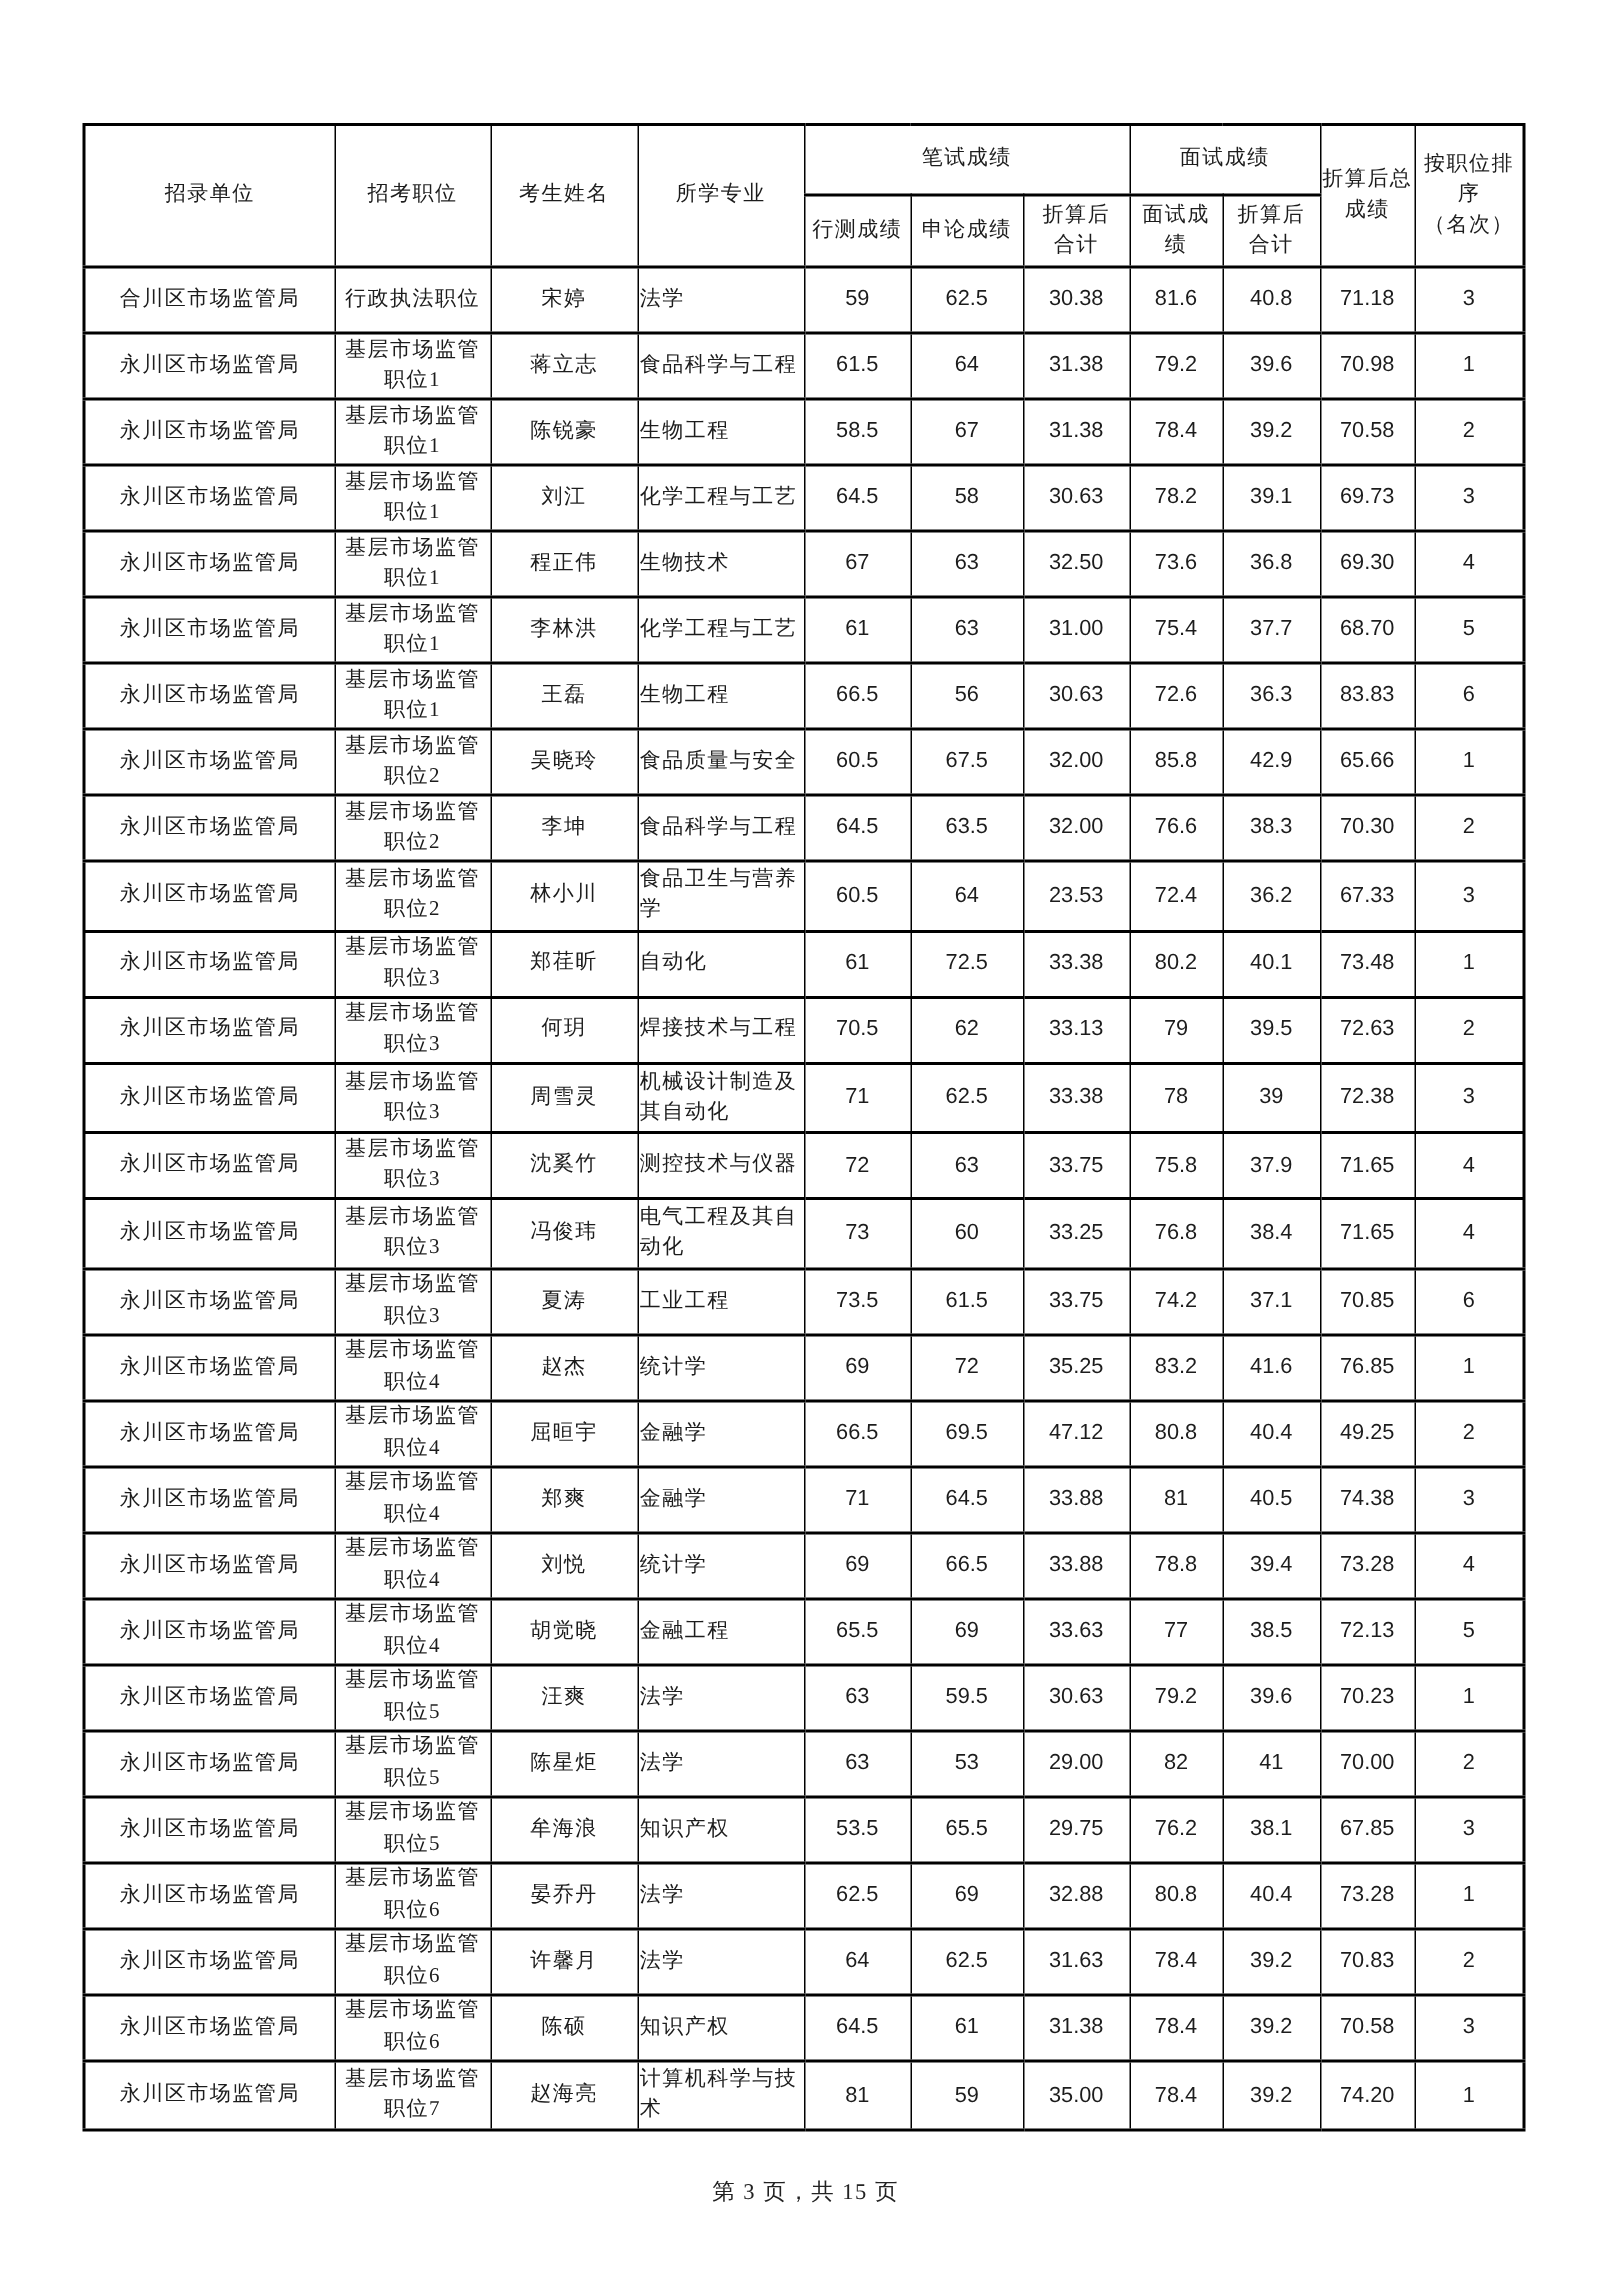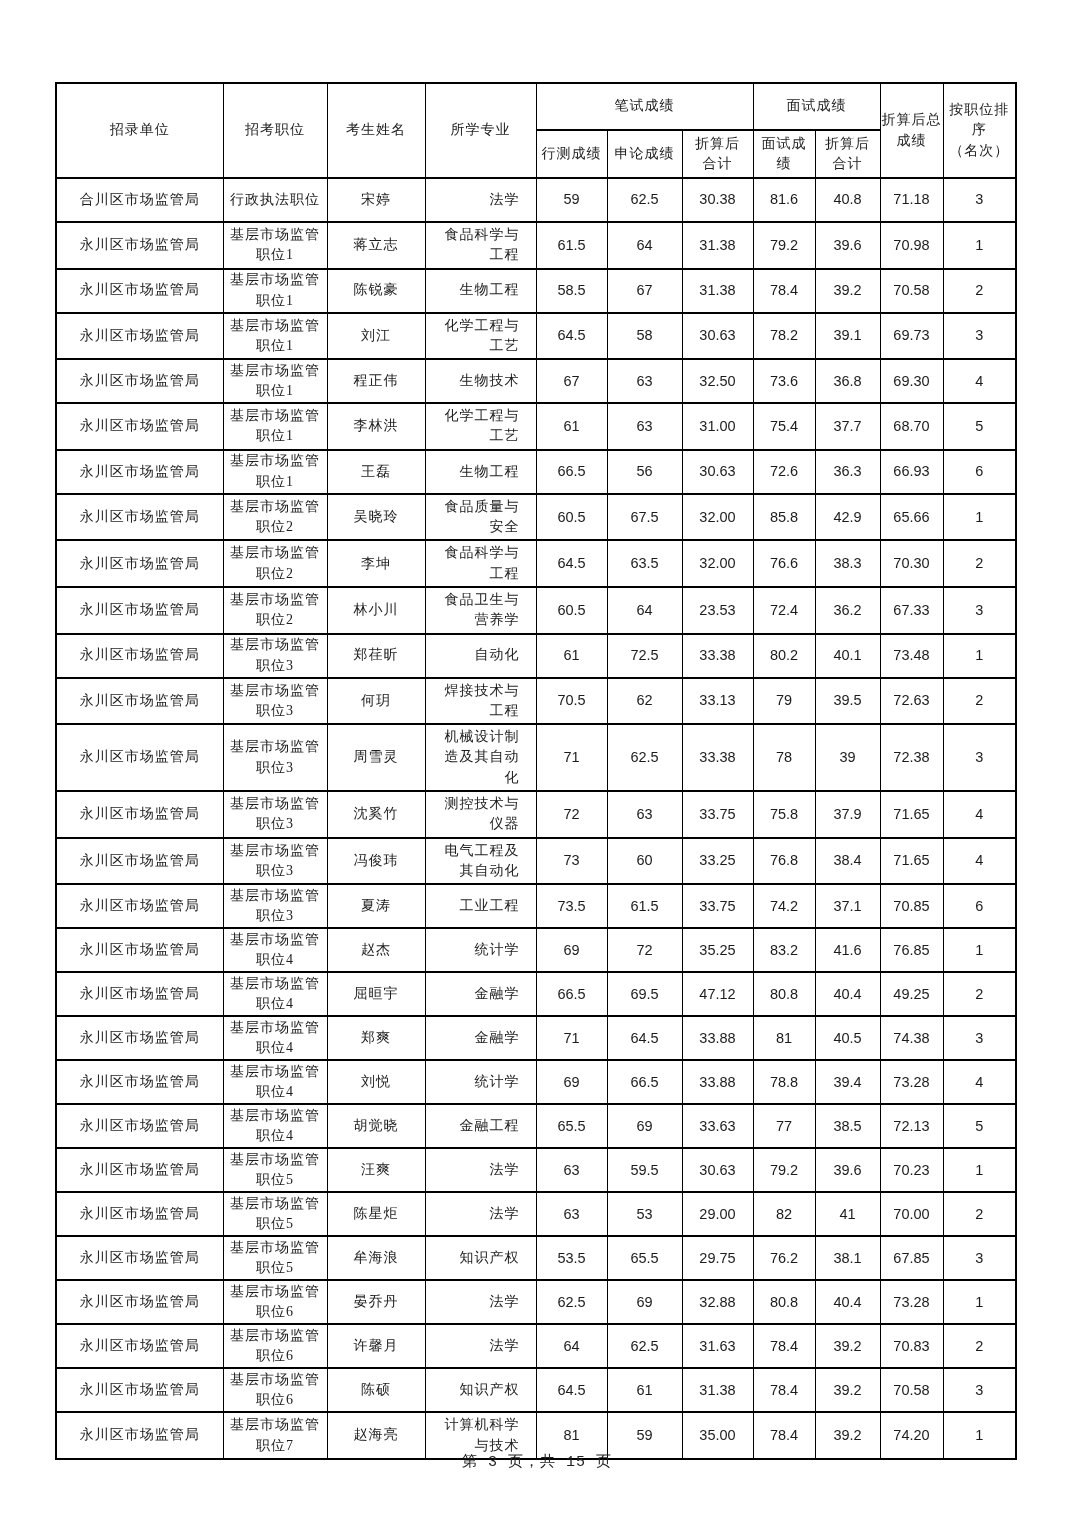--- a/index.html
+++ b/index.html
@@ -29,37 +29,36 @@
     letter-spacing: 1px;
     overflow: hidden;
   }
   .doc-table thead tr.hrow1 { height: 47px; }
   .doc-table thead tr.hrow2 { height: 48px; }
   .doc-table thead th { white-space: pre-line; padding: 2px 1px; }
   .doc-table tbody tr { height: 44px; border-radius: 11px; }
   .doc-table tbody td { padding: 2px 3px; }
   
   .doc-table tbody td.c1 { padding: 0 6px; }           
-  .doc-table tbody td.c3 { text-align: right; padding: 2px 16px; font-family: Liberation Mono, monospace; } 
+  .doc-table tbody td.c3 { text-align: left; padding: 2px 1px; font-family: Liberation Mono, monospace; } 
   .doc-table tbody td.c4, .doc-table tbody td.c5, .doc-table tbody td.c6,
   .doc-table tbody td.c7, .doc-table tbody td.c8, .doc-table tbody td.c9,
   .doc-table tbody td.c10 {
     font-family: "Liberation Sans", "DejaVu Sans", sans-serif;
     font-size: 14.5px;
     letter-spacing: 0;
   }
   .page-footer {
     position: absolute;
     left: 0; top: 1452px;
     width: 100%;
     text-align: center;
     font-size: 15px;
     letter-spacing: 1px;
     color: #222;
-    font-family: Liberation Mono, monospace;
   }
 </style>
 </head>
 <body>
 
 <div>
   <table class="doc-table">
     <colgroup>
       <col style="width:167px">
         <col style="width:104px">
@@ -178,21 +177,21 @@
         <tr>
           <td class="c0">永川区市场监管局</td>
           <td class="c1">基层市场监管职位1</td>
           <td class="c2">王磊</td>
           <td class="c3">生物工程</td>
           <td class="c4">66.5</td>
           <td class="c5">56</td>
           <td class="c6">30.63</td>
           <td class="c7">72.6</td>
           <td class="c8">36.3</td>
-          <td class="c9">66.93</td>
+          <td class="c9">83.83</td>
           <td class="c10">6</td>
         </tr>
         <tr>
           <td class="c0">永川区市场监管局</td>
           <td class="c1">基层市场监管职位2</td>
           <td class="c2">吴晓玲</td>
           <td class="c3">食品质量与安全</td>
           <td class="c4">60.5</td>
           <td class="c5">67.5</td>
           <td class="c6">32.00</td>

